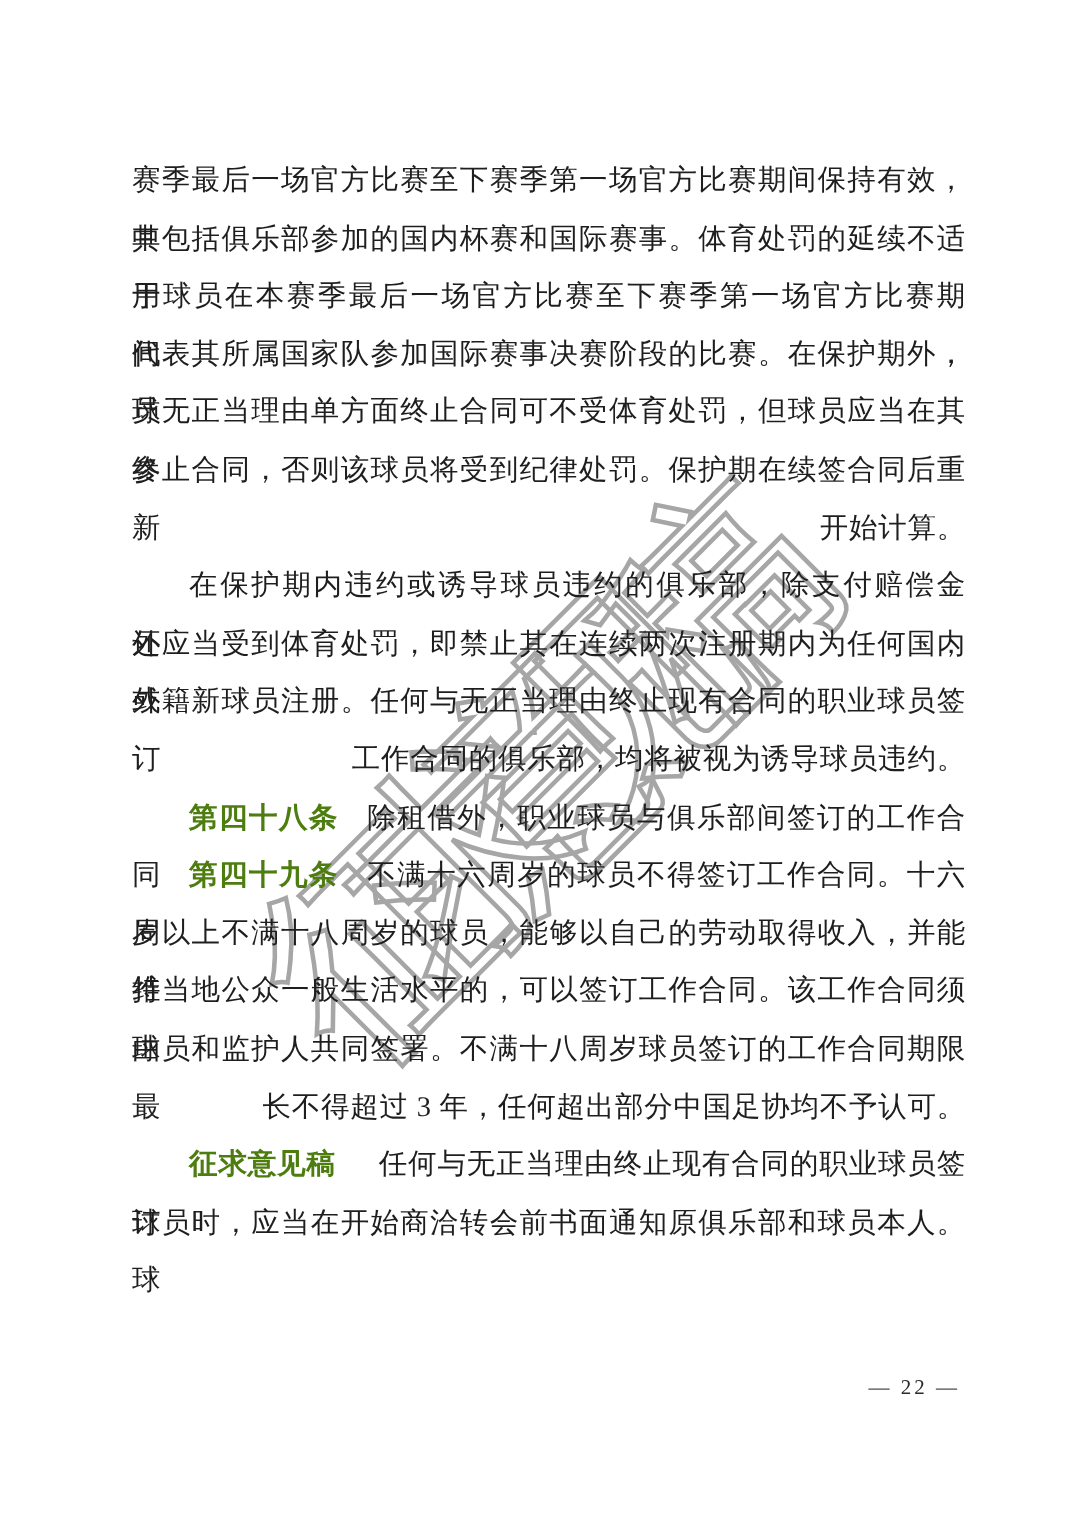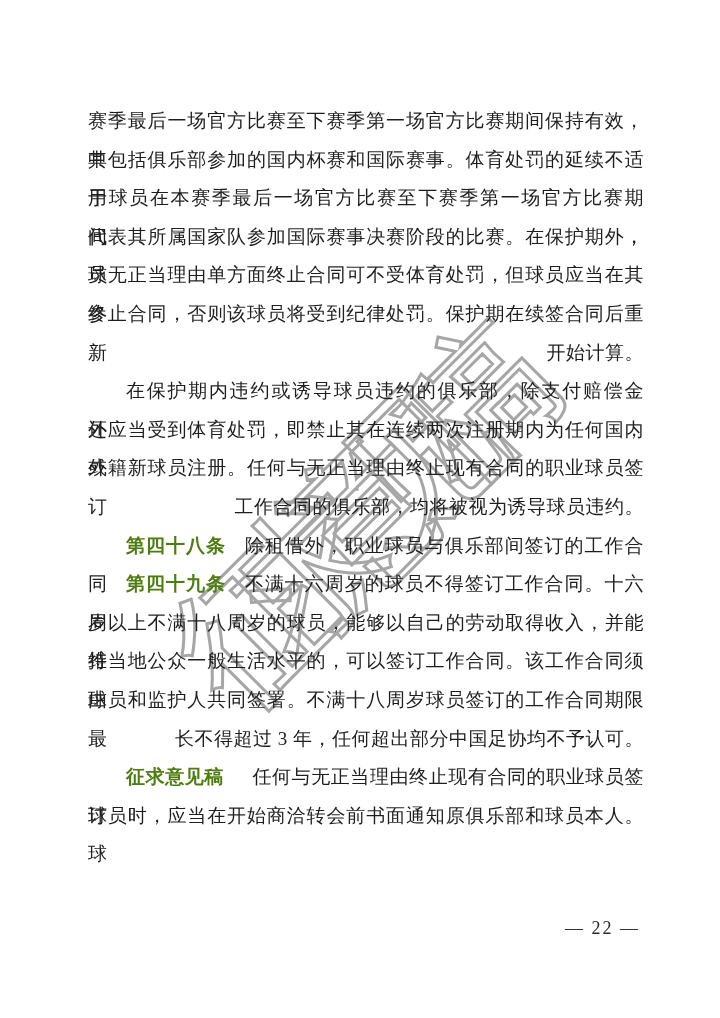--- a/index.html
+++ b/index.html
@@ -60,21 +60,21 @@
   .lead {
     font-weight: bold;
     color: #4d7c0f;
   }
   
   .footer {
     position: absolute;
     top: 918px;
     right: 80px;
     z-index: 1;
-    font-size: 18px;
+    font-size: 14px;
     letter-spacing: 2px;
     color: #2a2a2a;
   }
 </style>
 </head>
 <body>
 
 <div class="page">
 
   <div class="watermark">征求意见稿</div>

